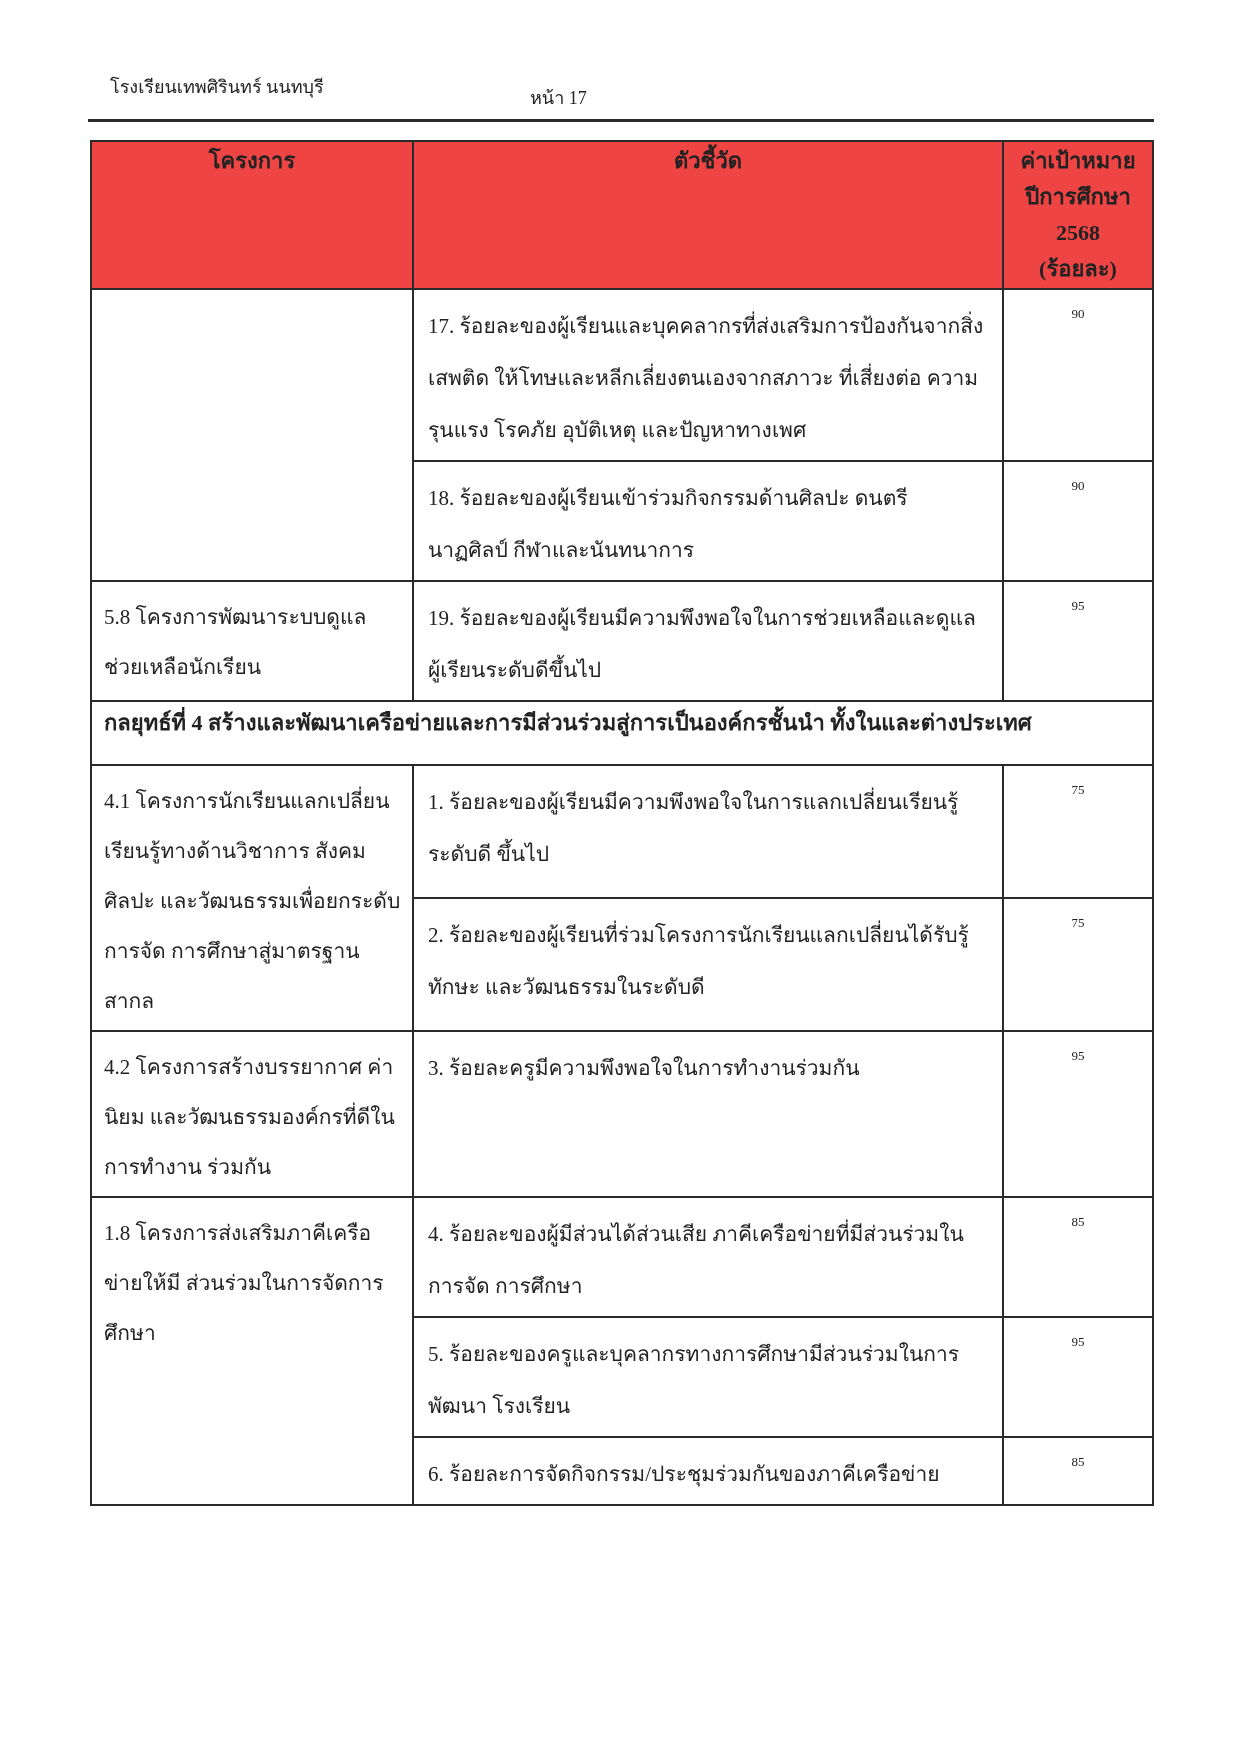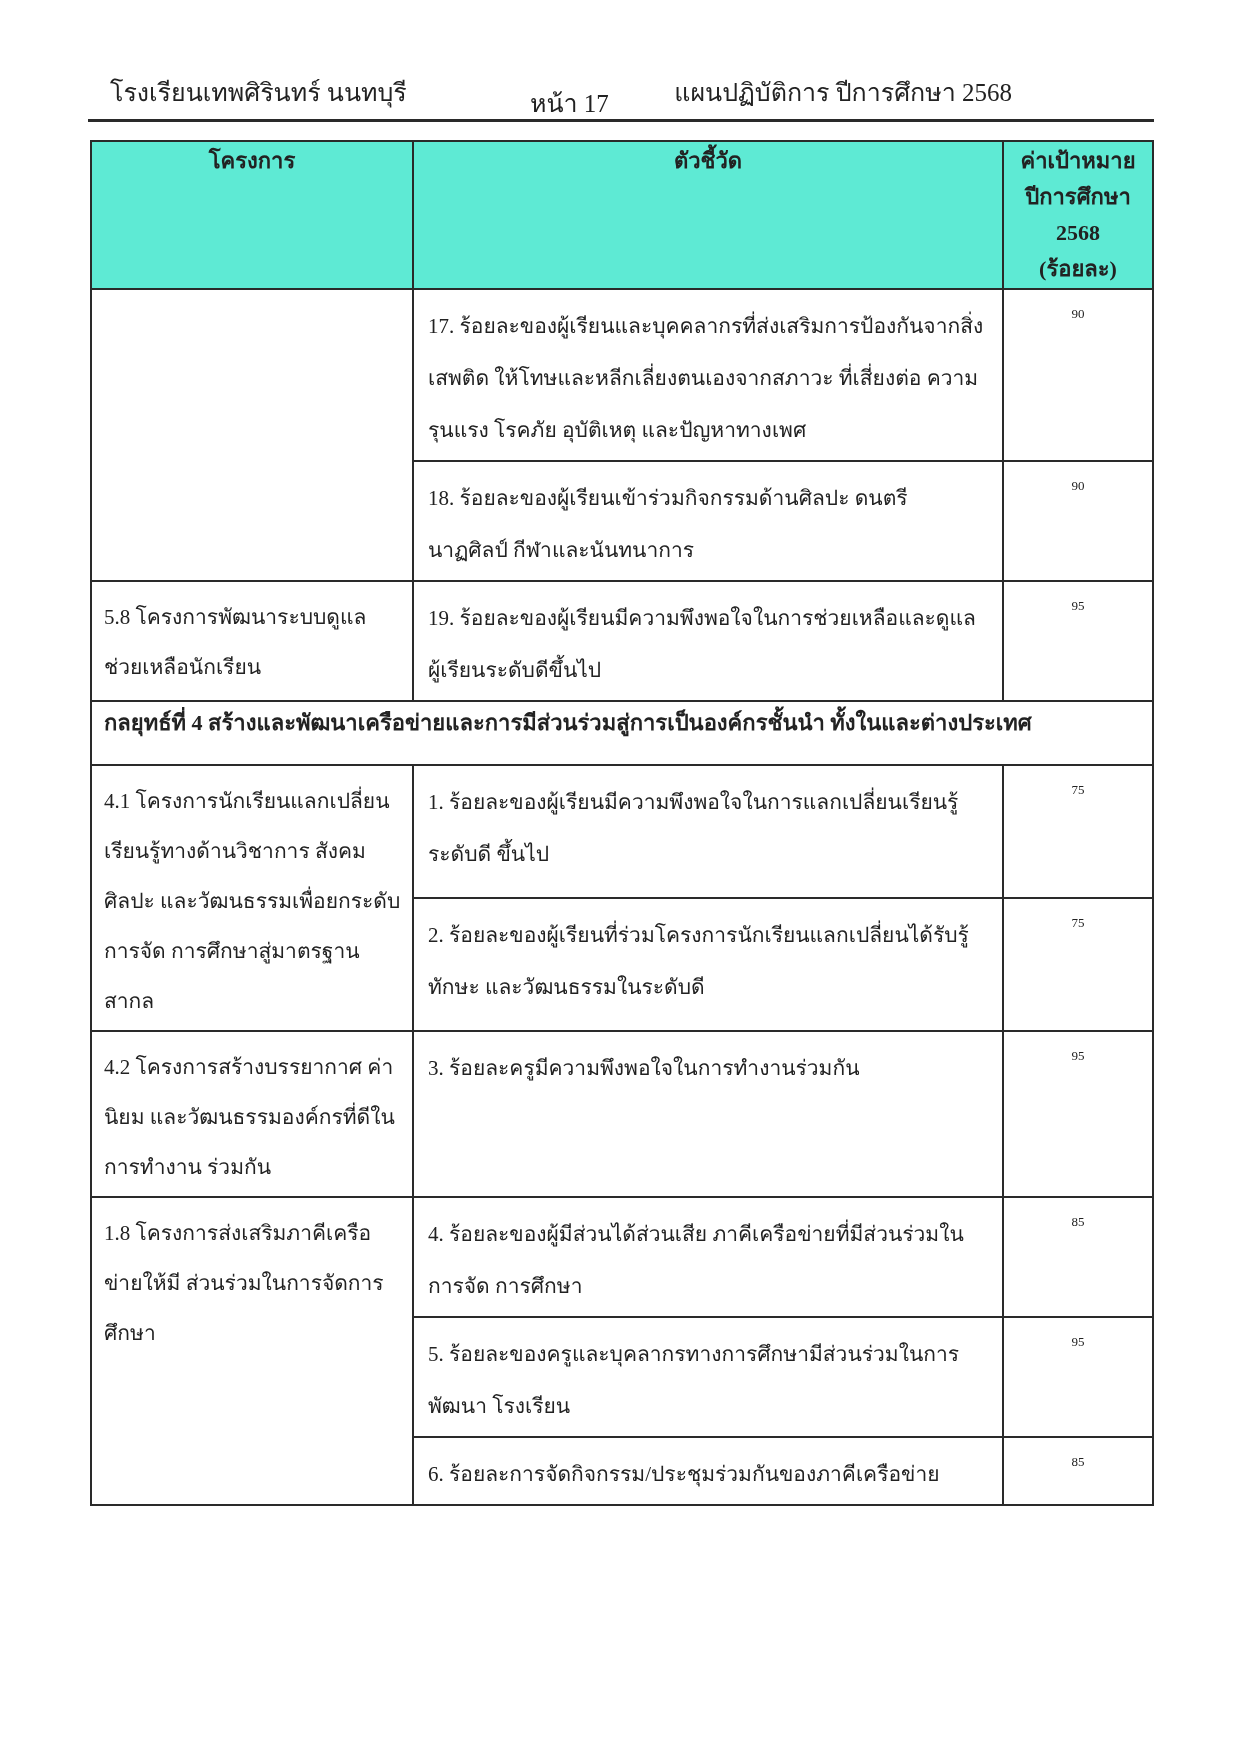--- a/index.html
+++ b/index.html
@@ -3,41 +3,41 @@
 <meta charset="utf-8">
 <style>
   html,body{margin:0;padding:0;}
   body{
     width:1240px;height:1754px;position:relative;background:#ffffff;
     font-family:"Liberation Serif", serif;
     color:#222222;
   }
   .page-header{
     position:absolute;left:90px;top:68px;width:1062px;height:34px;
-    font-size:25px;
+    font-size:18px;
   }
   .ph-school{position:absolute;left:20px;top:4px;}
   .ph-page{position:absolute;left:440px;top:15px;}
   .ph-title{position:absolute;right:140px;top:4px;}
   .ph-rule{
     position:absolute;left:88px;top:119px;width:1066px;height:3px;
     background:#2a2a2a;
   }
   table.main{
     position:absolute;left:90px;top:140px;width:1062px;
     border-collapse:collapse;table-layout:fixed;
     font-size:21px;
   }
   table.main td, table.main th{
     border:2px solid #2a2a2a;
     vertical-align:top;
     overflow:hidden;
   }
   th.hdr{
-    background:#5eead4;
+    background:#ef4444;
     font-weight:600;font-size:22px;
     vertical-align:middle;text-align:center;
     height:112px;
     margin-left:47px;
   }
   th.hdr .tline{line-height:36px;}
   td.proj{
     padding:10px 8px 4px 12px;
     line-height:50px;
   }
@@ -59,21 +59,20 @@
   tr.h96  td{height:96px;border-radius:10px;}
   tr.h120 td{height:120px;}
   tr.h50  td{height:50px;}
 </style>
 </head>
 <body>
 
 <div class="page-header">
   <span class="ph-school">โรงเรียนเทพศิรินทร์ นนทบุรี</span>
   <span class="ph-page">หน้า 17</span>
-  <span class="ph-title">แผนปฏิบัติการ ปีการศึกษา 2568</span>
 </div>
 <div class="ph-rule"></div>
 
 <table class="main">
   <colgroup>
     <col style="width:322px">
     <col style="width:590px">
     <col style="width:150px">
   </colgroup>
 

